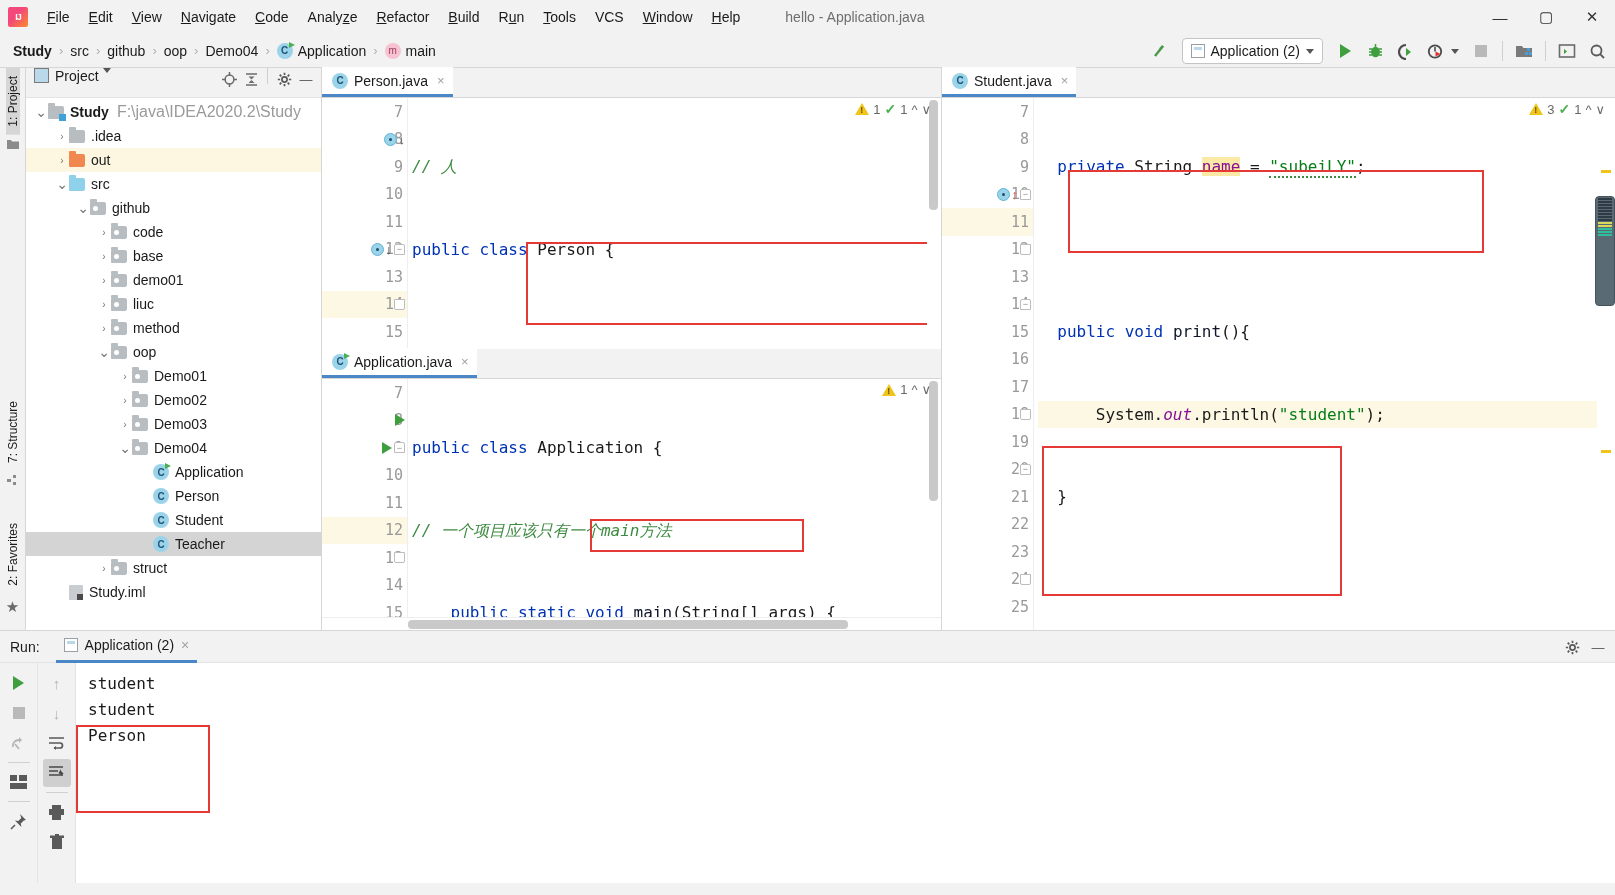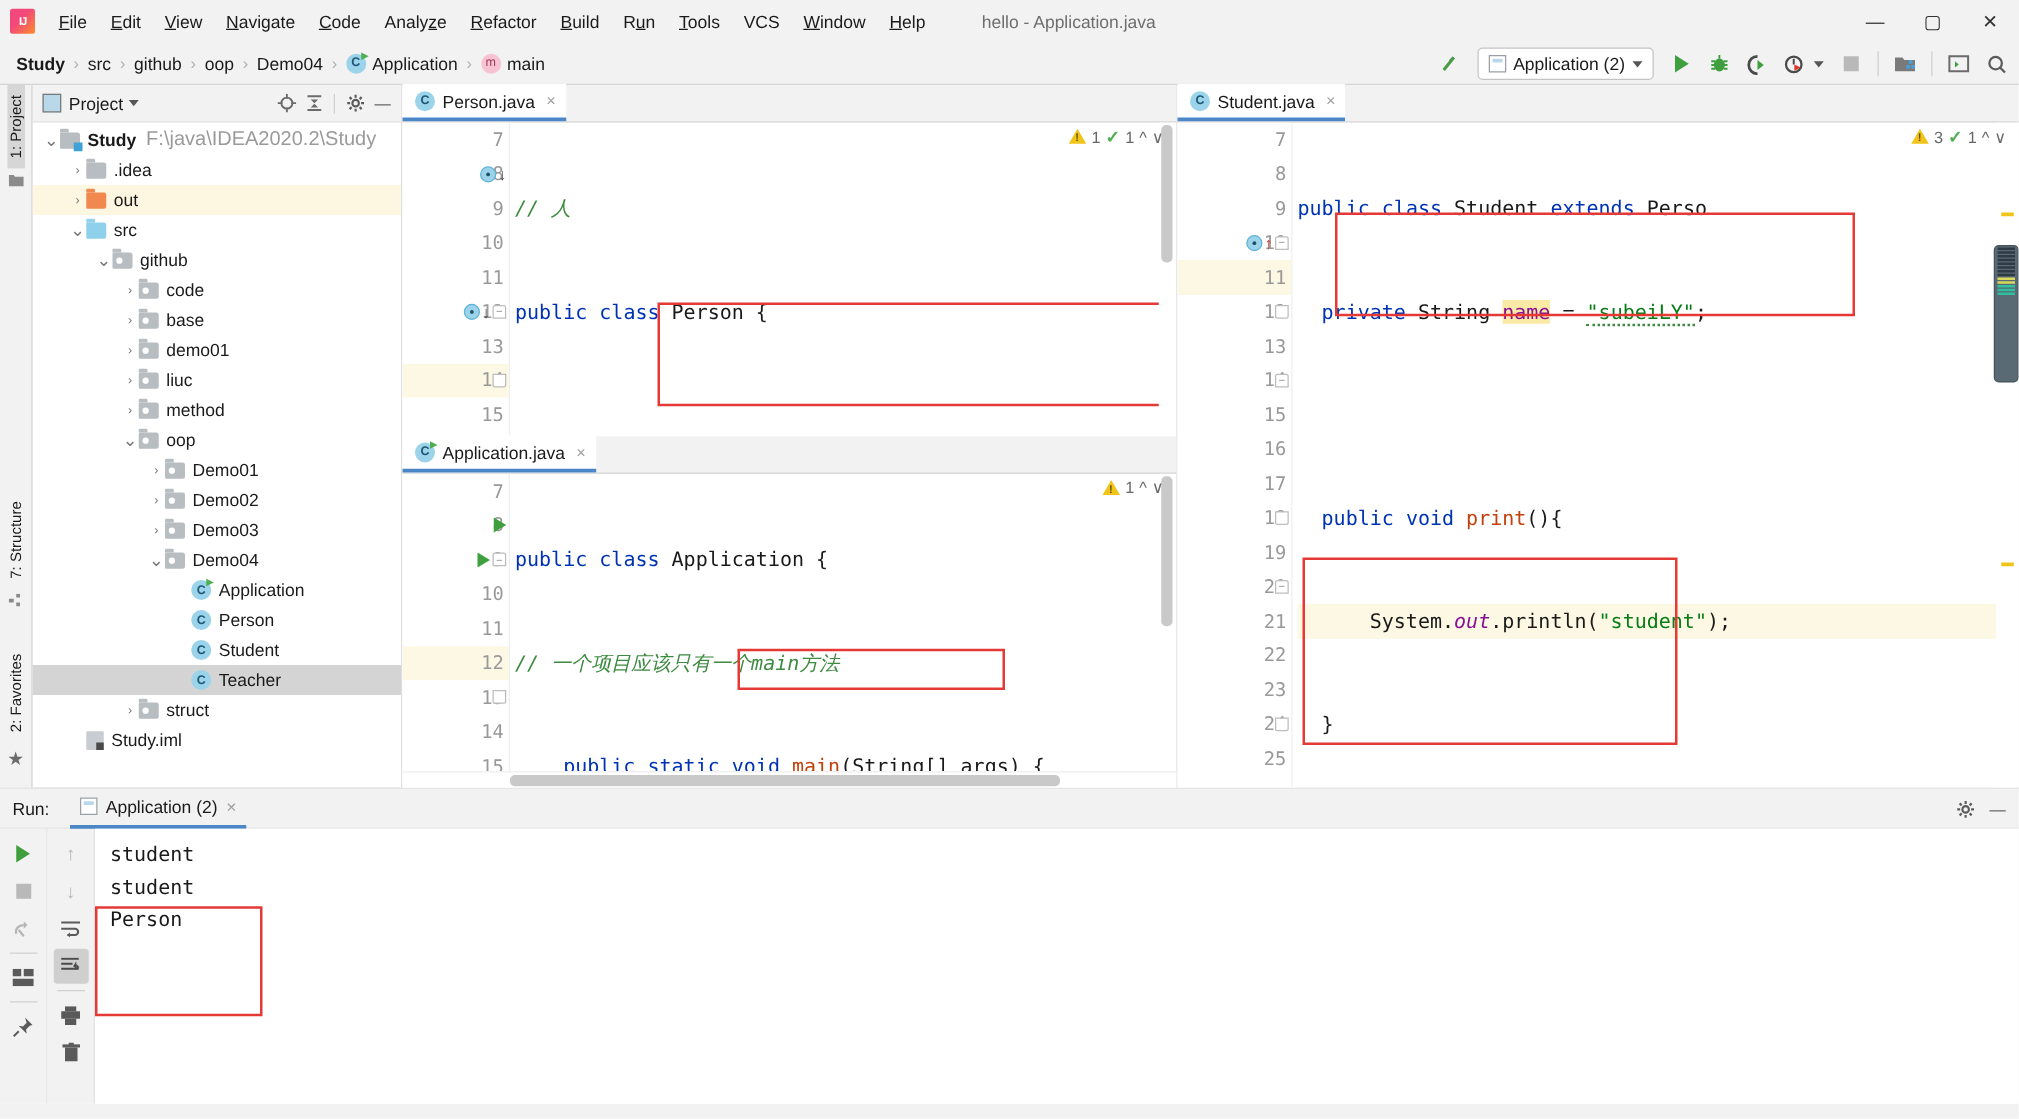--- a/index.html
+++ b/index.html
@@ -107,21 +107,21 @@
   }
   .rail-label.active { background: #d6d6d6; }
   .rail-ico { margin: 4px 0; font-size: 12px; color: #6b6b6b; }
 
   
   .project {
     width: 296px; background: #fff; border-right: 1px solid #d6d6d6;
     display: flex; flex-direction: column; flex: none;
   }
   .project-head {
-    height: 30px; background: #f2f2f2; display: flex; align-items: center;
+    height: 30px; background: #f2f2f2; display: flex; align-items: flex-start;
     padding: 0 4px 0 8px; flex: none; border-bottom: 1px solid #e3e3e3;
   }
   .ph-icon {
     width: 15px; height: 15px; border: 1px solid #7a7a7a; background: #b9d9ea; margin-right: 6px; flex:none;
   }
   .ph-title { font-size: 14px; margin-right: 4px; }
   .ph-sp { flex: 1; }
   .ph-btn { width: 22px; height: 22px; display:flex; align-items:center; justify-content:center;
     color:#555; font-size: 13px; cursor: default; }
   .tree { flex: 1; overflow: hidden; padding-top: 2px; font-size: 14px; position: relative; }
@@ -216,21 +216,21 @@
     flex: 1; position: relative; font-family: "DejaVu Sans Mono", monospace;
     font-size: 16px; line-height: 27.5px; white-space: pre; overflow: hidden;
     padding-left: 4px;
   }
   .cl { height: 27.5px; white-space: pre; position: relative; }
   .cl.hl { background: #fdf8e3; }
 
   .kw { color: #0033b3; font-weight: normal; }
   .str { color: #067d17; }
   .cmt-g { color: #3d8b40; font-style: italic; }
-  .fn { color: #c2410c; }
+  .fn { color: #0f172a; }
   .fld { color: #871094; }
   .stat { color: #871094; font-style: italic; }
   .pl { color: #1a1a1a; }
   .hl-name { background: #fbe9a6; }
   .squig { border-bottom: 2px dotted #3d8b40; }
 
   .insp {
     position: absolute; right: 10px; top: 3px; display: flex; align-items: center;
     gap: 4px; font-size: 13px; color: #666; z-index: 5;
   }
@@ -816,21 +816,20 @@
                   <span class="lnum">24</span>
                 <span class="g-icons">
                     <span class="fold bot"></span>
                   </span>
                 </div>
               <div class="lnum-row">
                   <span class="lnum">25</span>
                 </div>
             </div>
             <div class="code">
-              <div class="cl"><span class="kw">public</span> <span class="kw">class</span> <span class="pl">Student</span> <span class="kw">extends</span> <span class="pl">Perso</span></div>
               <div class="cl">  <span class="kw">private</span> <span class="pl">String</span> <span class="fld hl-name">name</span> <span class="pl">=</span> <span class="str squig">"subeiLY"</span><span class="pl">;</span></div>
               <div class="cl"></div>
               <div class="cl">  <span class="kw">public</span> <span class="kw">void</span> <span class="fn">print</span><span class="pl">(){</span></div>
               <div class="cl hl">      <span class="pl">System.</span><span class="stat">out</span><span class="pl">.println(</span><span class="str">"student"</span><span class="pl">);</span></div>
               <div class="cl">  <span class="pl">}</span></div>
               
               
               
               
               

